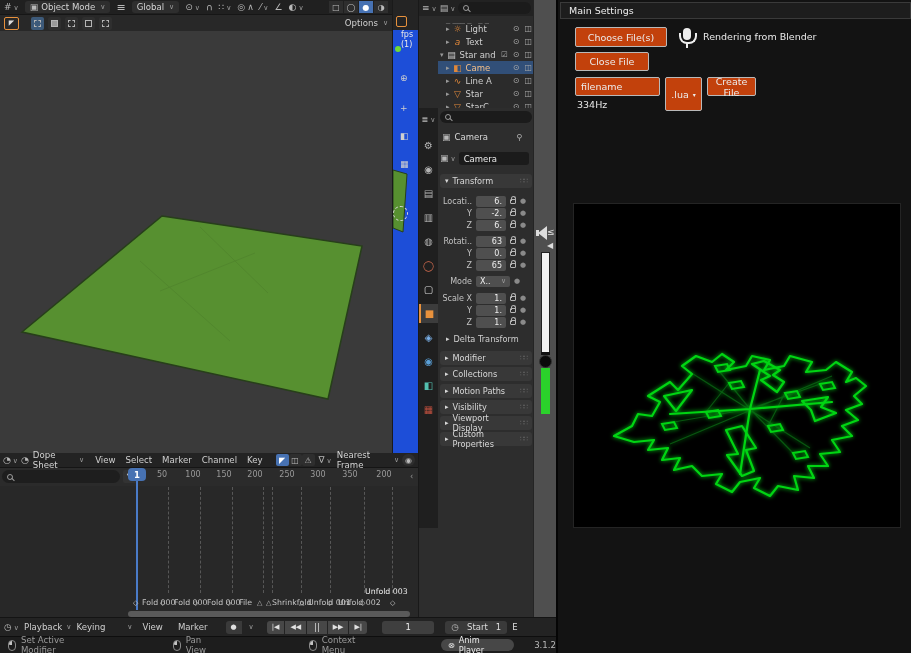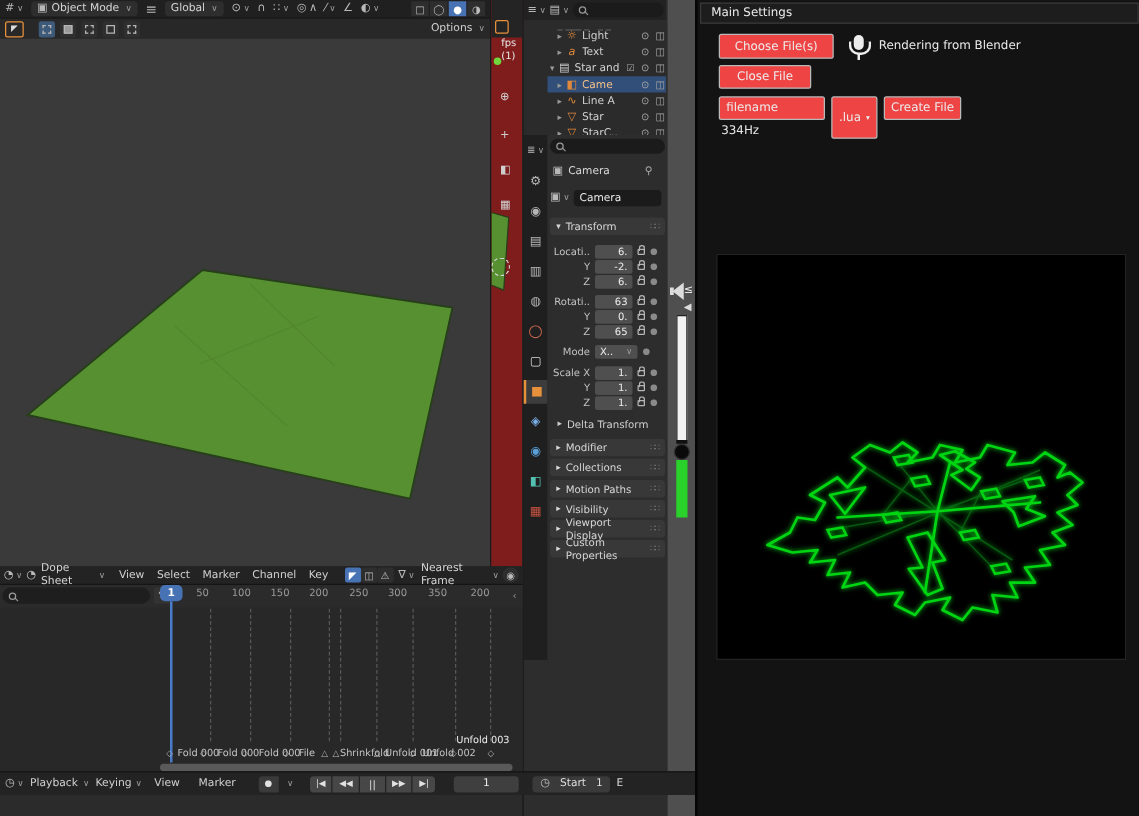--- a/index.html
+++ b/index.html
@@ -12,21 +12,21 @@
 
 #blender{position:absolute;left:0;top:0;width:556px;height:653px;background:#2b2b2b}
 .hdr1{position:absolute;left:0;top:0;width:392px;height:15px;background:#202020;display:flex;align-items:center;gap:6px;padding:0 4px;border-bottom:1px solid #161616}
 .hdr2{position:absolute;left:0;top:15px;width:392px;height:16px;background:#282828;display:flex;align-items:center;gap:4px;padding:0 4px}
 .dd{display:flex;align-items:center;gap:3px;background:#2e2e2e;border-radius:3px;padding:1px 5px;height:12px;color:#d4d4d4}
 .viewport{position:absolute;left:0;top:31px;width:392px;height:422px;background:#3a3a3a;overflow:hidden}
 .shadebtn{width:14px;height:12px;background:#2e2e2e;display:flex;align-items:center;justify-content:center;font-size:8px;color:#bbb}
 .selbox{width:13px;height:13px;background:#2f2f2f;border-radius:2px;display:flex;align-items:center;justify-content:center}
 .selbox span{display:block;width:7px;height:7px;border:1px dashed #b5b5b5}
 
-#strip2{position:absolute;left:392px;top:0;width:26px;height:453px;background:#7f1d1d;border-left:1px solid #1a1a1a;overflow:hidden}
+#strip2{position:absolute;left:392px;top:0;width:26px;height:453px;background:#1d4ed8;border-left:1px solid #1a1a1a;overflow:hidden}
 
 #sidecol{position:absolute;left:418px;top:0;width:115px;height:653px;background:#2d2d2d;border-left:1px solid #191919}
 .olrow{position:absolute;left:19px;width:96px;height:13px;display:flex;align-items:center;gap:3px;padding-left:8px;color:#cfcfcf}
 .olrow .ex{font-size:7px;color:#999}
 .olrow .oi{width:10px;text-align:center;color:#e0883a;font-size:9px}
 .olrow .nm{flex:1;font-size:8.5px;white-space:nowrap;overflow:hidden}
 .olrow .vis{color:#a8a8a8;font-size:8px;margin-right:2px}
 .tabstrip{position:absolute;left:0;top:108px;width:19px;height:420px;background:#1f1f1f}
 .ptab{position:absolute;left:0;width:19px;height:19px;display:flex;align-items:center;justify-content:center;font-size:10px}
 .props{position:absolute;left:19px;top:108px;width:96px;height:528px;background:#2d2d2d}
@@ -53,21 +53,21 @@
 .tbtn{height:13px;background:#474747;color:#e2e2e2;display:flex;align-items:center;justify-content:center;font-size:7px;padding:0 5px}
 
 #statusbar{position:absolute;left:0;top:636px;width:556px;height:17px;background:#1d1d1d;border-top:1px solid #0e0e0e;display:flex;align-items:center;color:#9a9a9a;font-size:8.6px}
 .mouse{width:8px;height:11px;border:1px solid #8a8a8a;border-radius:4px;position:relative;display:inline-block;margin-right:5px}
 .mouse::after{content:"";position:absolute;left:0;top:0;width:3px;height:4px;background:#c4c4c4;border-radius:3px 0 0 1px}
 .mag{width:6px;height:6px;border:1px solid #9a9a9a;border-radius:50%;position:relative;display:inline-block}
 .mag::after{content:"";position:absolute;width:4px;height:1px;background:#9a9a9a;transform:rotate(45deg);right:-3px;bottom:-1px}
 
 #app{position:absolute;left:556px;top:0;width:355px;height:653px;background:#131313;border-left:2px solid #050505}
 .appbar{position:absolute;left:2px;width:351px;height:17px;background:#1d1d1d;border:1px solid #3a3a3a;display:flex;align-items:center;padding:0 8px;color:#ececec;font-size:9.5px}
-.appbtn{position:absolute;background:#ef4444;border:1px solid #b9b9b9;border-radius:2px;color:#ececec;font-size:9.5px;display:flex;align-items:center;justify-content:center;font-family:inherit}
+.appbtn{position:absolute;background:#c2410c;border:1px solid #b9b9b9;border-radius:2px;color:#ececec;font-size:9.5px;display:flex;align-items:center;justify-content:center;font-family:inherit}
 .mic{position:absolute;width:8px;height:12px;background:#ededed;border-radius:4px}
 .mic::after{content:"";position:absolute;left:-4px;top:5px;width:14px;height:9px;border:2px solid #ededed;border-top:none;border-radius:0 0 8px 8px}
 .mic::before{content:"";position:absolute;left:3px;bottom:-8px;width:2px;height:5px;background:#ededed}
 .spk{position:absolute;width:3px;height:6px;background:#ddd}
 .spk::after{content:"";position:absolute;left:2px;top:-4px;border:7px solid transparent;border-right:9px solid #ddd;border-left:0}
 </style>
 </head>
 <body>
 
 <div id="blender">
@@ -438,21 +438,21 @@
       <div class="abs" style="left:128px;top:1px;width:282px;height:6px;background:#5a5a5a;border-radius:3px"></div>
     </div>
   </div>
 
   <div id="playbar">
     <span class="ico"><span>◷</span><span class="caret">∨</span></span>
     <span class="flex" style="gap:2px;color:#d0d0d0;font-size:8.6px">
         <span>Playback</span>
         <span class="caret">∨</span>
       </span>
-    <span class="flex" style="gap:1px;color:#d0d0d0;font-size:8.6px">
+    <span class="flex" style="gap:20px;color:#d0d0d0;font-size:8.6px">
         <span>Keying</span>
         <span class="caret">∨</span>
       </span>
     <span class="dmenu">View</span>
     <span class="dmenu">Marker</span>
     <span style="margin-left:8px;width:16px;height:13px;background:#3a3a3a;border-radius:3px 0 0 3px;display:flex;align-items:center;justify-content:center;color:#e0e0e0;font-size:7px">●</span>
     <span class="caret">∨</span>
     <span style="display:flex;gap:1px;margin-left:8px">
       <span class="tbtn" style="border-radius:3px 0 0 3px">|◀</span>
       <span class="tbtn">◀◀</span>
@@ -462,39 +462,58 @@
     </span>
     <span style="margin-left:10px;width:52px;height:13px;background:#3f3f3f;border-radius:3px;display:flex;align-items:center;justify-content:center;color:#eee;font-size:8.5px">1</span>
     <span class="flex" style="margin-left:6px;height:13px;background:#3a3a3a;border-radius:3px;padding:0 6px;gap:8px;color:#ddd;font-size:8.5px">
       <span class="ico">◷</span>
       <span>Start</span>
       <span>1</span>
     </span>
     <span style="color:#ddd;font-size:8.5px">E</span>
   </div>
 
+  <div id="statusbar">
+    <span class="flex" style="margin-left:8px">
+        <span class="mouse"></span>
+        <span>Set Active Modifier</span>
+      </span>
+    <span class="flex" style="margin-left:72px">
+        <span class="mouse"></span>
+        <span>Pan View</span>
+      </span>
+    <span class="flex" style="margin-left:85px">
+        <span class="mouse"></span>
+        <span>Context Menu</span>
+      </span>
+    <span class="flex" style="margin-left:60px;height:12px;background:#474747;border-radius:6px;padding:0 7px;gap:4px;color:#e8e8e8;font-size:8.2px">
+        <span>⊗</span>
+        <span>Anim Player</span>
+      </span>
+    <span style="margin-left:20px;color:#b8b8b8">3.1.2</span>
+  </div>
 </div>
 
 <div id="app">
   <div class="appbar" style="top:2px">
       <span>Main Settings</span>
     </div>
 
   <button class="appbtn" style="left:17px;top:27px;width:92px;height:20px">Choose File(s)</button>
   <span class="mic" style="left:125px;top:28px"></span>
   <span class="abs" style="left:145px;top:31px;color:#eaeaea;font-size:9.5px">Rendering from Blender</span>
 
   <button class="appbtn" style="left:17px;top:52px;width:74px;height:19px">Close File</button>
 
   <span class="appbtn" style="left:17px;top:77px;width:85px;height:19px;justify-content:flex-start;padding-left:5px">filename</span>
   <span class="appbtn" style="left:107px;top:77px;width:37px;height:34px;gap:4px">
       <span>.lua</span>
       <span style="font-size:6px">▾</span>
     </span>
-  <button class="appbtn" style="left:149px;top:77px;width:62px;height:19px">Create File</button>
+  <button class="appbtn" style="left:149px;top:77px;width:49px;height:19px">Create File</button>
 
   <span class="abs" style="left:19px;top:99px;color:#e6e6e6;font-size:9.5px">334Hz</span>
 
   <div class="abs" style="left:15px;top:203px;width:328px;height:325px;background:#000;border:1px solid #242424">
     <svg width="326" height="323" style="filter:drop-shadow(0 0 2px #00d513)">
       <g fill="none" stroke="#0b6f17" stroke-width="1.2" opacity="0.7">
         <path d="M141,162 L176,205 M246,180 L176,205 M88,220 L176,205 M219,249 L176,205 M155,179 L132,208 M211,189 L194,222 M116,168 L236,244 M96,240 L258,172"></path>
       </g>
       <g fill="none" stroke="#00d513" stroke-width="2.2" stroke-linejoin="round" stroke-linecap="round">
         <path d="M40,232 L58,222 64,210 78,212 86,198 74,192 96,178 104,186 118,170 108,162 122,152 138,158 148,150 160,158 152,166 172,162 178,152 196,156 190,166 210,162 216,152 238,158 232,168 252,166 262,158 278,168 272,178 282,174 292,182 280,192 288,200 272,206 284,216 268,222 278,232 258,236 266,248 246,250 254,262 234,262 240,274 220,272 224,286 204,282 196,292 180,284 186,274 166,278 158,288 142,280 148,270 128,272 118,262 100,266 106,254 88,256 94,244 74,246 80,236 60,238 Z"></path>

